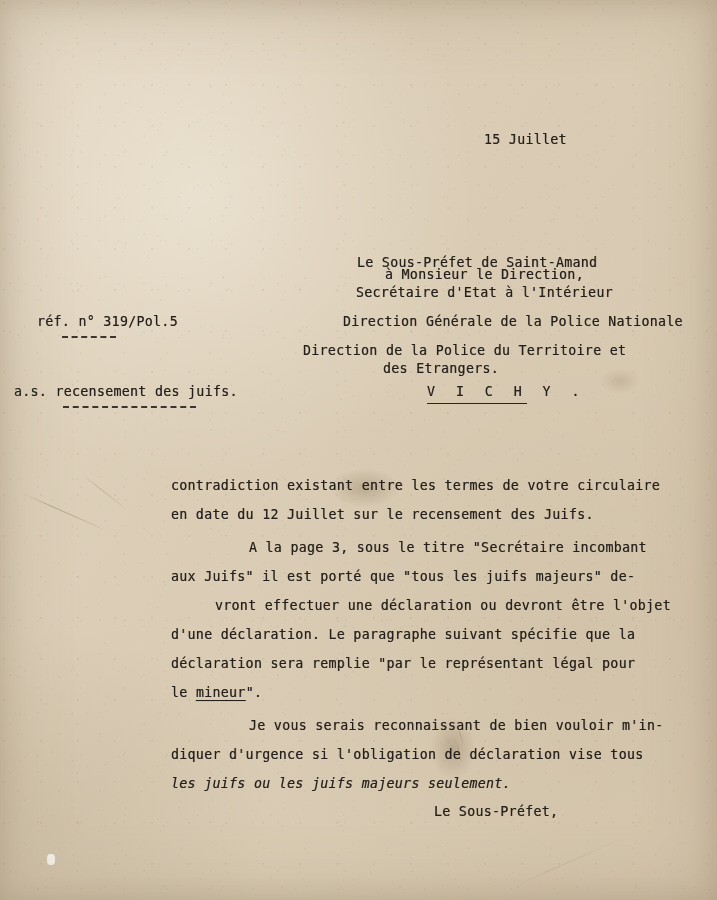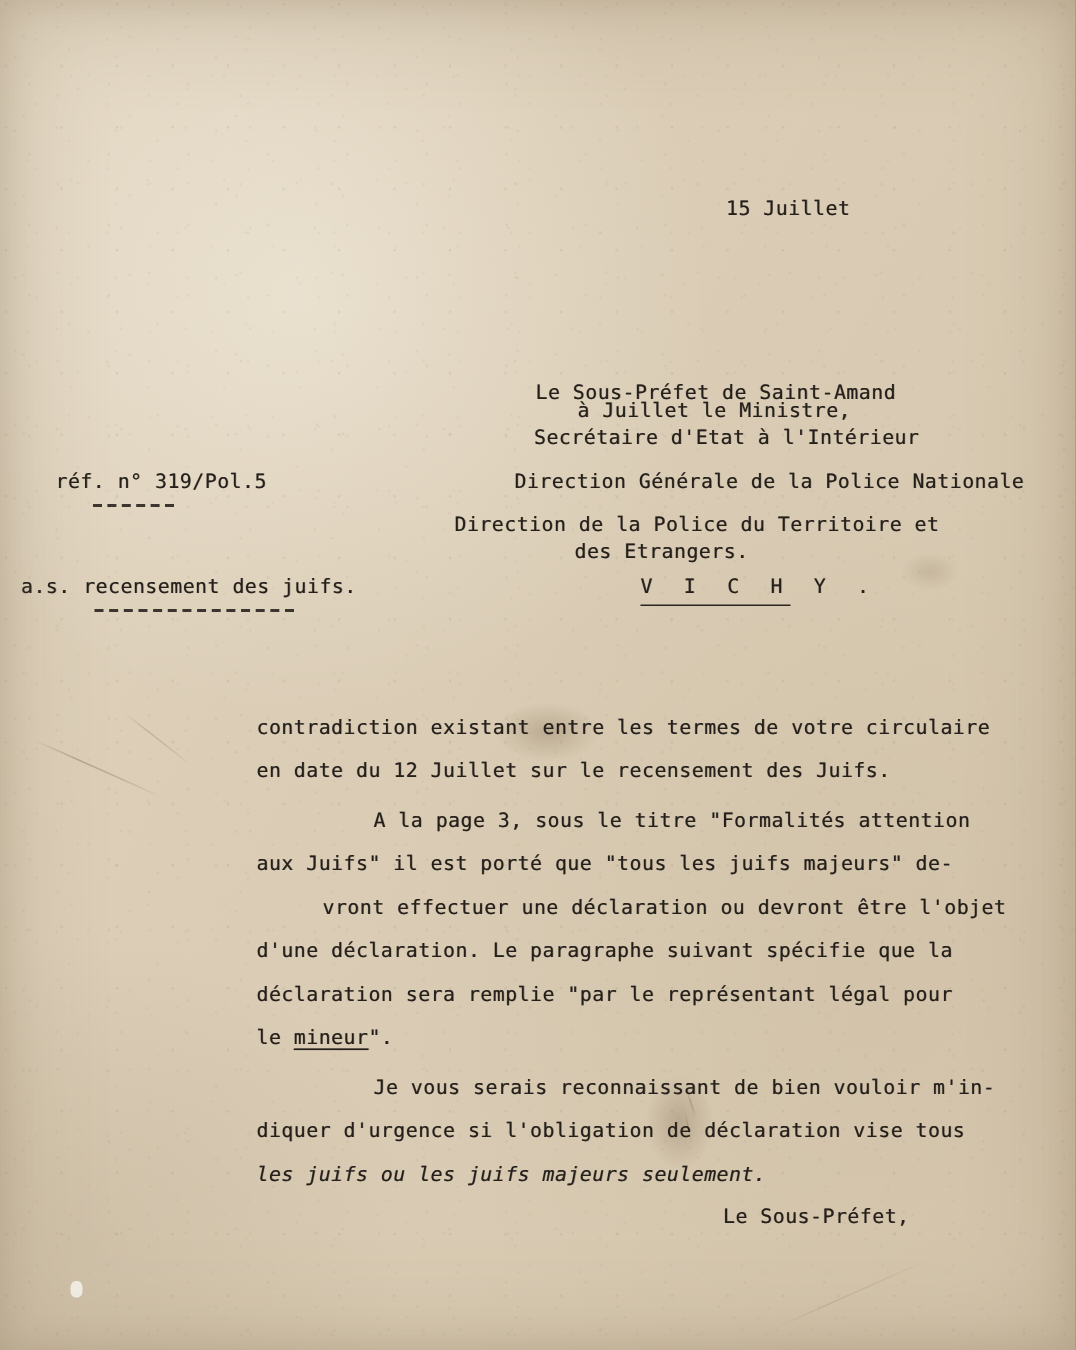--- a/index.html
+++ b/index.html
@@ -120,46 +120,46 @@
   <div class="smudge smudge-1"></div>
   <div class="smudge smudge-2"></div>
   <div class="smudge smudge-3"></div>
 
   <div class="speck" style="left:47px; top:854px; width:8px; height:11px;"></div>
 
   <div class="t" style="left:484px; top:133px;">15 Juillet</div>
 
   <div class="t" style="left:357px; top:236px;margin-top:20px;">Le Sous-Préfet de Saint-Amand</div>
 
-  <div class="t" style="left:385px; top:268px;">à Juillet le Ministre,</div>
+  <div class="t" style="left:385px; top:268px;">à Monsieur le Direction,</div>
   <div class="t" style="left:356px; top:286px;">Secrétaire d'Etat à l'Intérieur</div>
   <div class="t" style="left:303px; top:315px;margin-left:40px;">Direction Générale de la Police Nationale</div>
   <div class="t" style="left:303px; top:344px;">Direction de la Police du Territoire et</div>
   <div class="t" style="left:383px; top:362px;">des Etrangers.</div>
 
   <div class="t" style="left:37px; top:315px;">réf. n° 319/Pol.5</div>
   <div class="dashrule" style="left:62px; top:336px; width:54px;"></div>
 
   <div class="t" style="left:14px; top:385px;">a.s. recensement des juifs.</div>
   <div class="dashrule" style="left:63px; top:406px; width:133px;"></div>
 
   <div class="t spaced" style="left:427px; top:385px;">V I C H Y .</div>
   <div class="solidrule" style="left:427px; top:403px; width:100px;"></div>
 
   <div class="t" style="left:171px; top:479px;">contradiction existant entre les termes de votre circulaire</div>
   <div class="t" style="left:171px; top:508px;">en date du 12 Juillet sur le recensement des Juifs.</div>
 
-  <div class="t" style="left:249px; top:541px;">A la page 3, sous le titre "Formalités attention</div>
+  <div class="t" style="left:249px; top:541px;">A la page 3, sous le titre "Secrétaire incombant</div>
   <div class="t" style="left:171px; top:570px;">aux Juifs" il est porté que "tous les juifs majeurs" de-</div>
   <div class="t" style="left:179px; top:599px;margin-left:36px;">vront effectuer une déclaration ou devront être l'objet</div>
   <div class="t" style="left:171px; top:628px;">d'une déclaration. Le paragraphe suivant spécifie que la</div>
   <div class="t" style="left:171px; top:657px;">déclaration sera remplie "par le représentant légal pour</div>
 
   <div class="t" style="left:171px; top:686px;"><span>le </span><span class="u">mineur</span><span>".</span></div>
 
   <div class="t" style="left:249px; top:719px;">Je vous serais reconnaissant de bien vouloir m'in-</div>
   <div class="t" style="left:171px; top:748px;">diquer d'urgence si l'obligation de déclaration vise tous</div>
   <div class="t" style="left:171px; top:777px;font-style:italic;">les juifs ou les juifs majeurs seulement.</div>
 
-  <div class="t" style="left:434px; top:805px;margin-left:48px;">Le Sous-Préfet,</div>
+  <div class="t" style="left:434px; top:805px;">Le Sous-Préfet,</div>
 
   <div class="vignette"></div>
 </div>
 
 </body></html>

